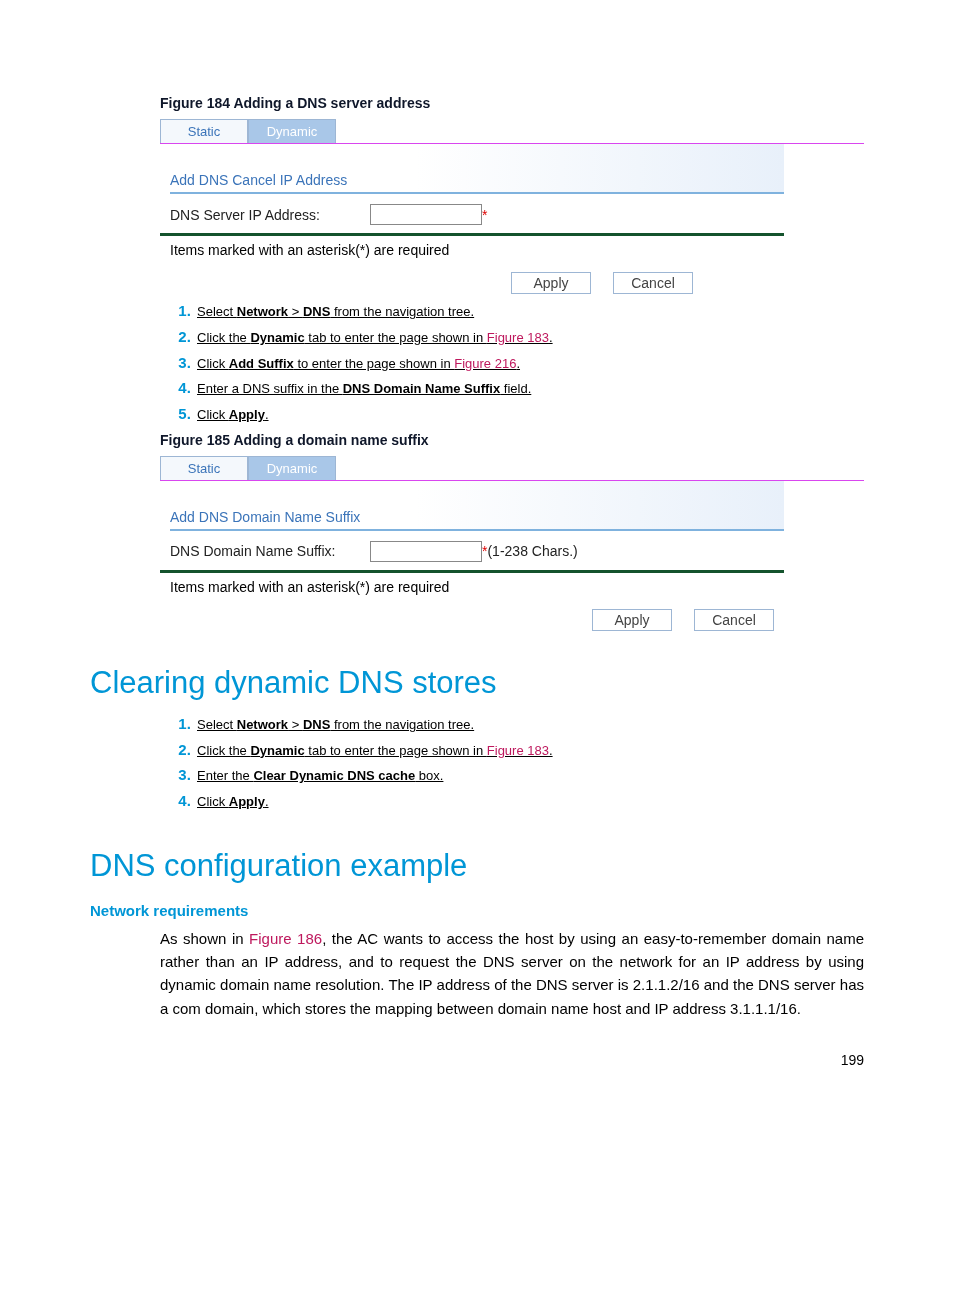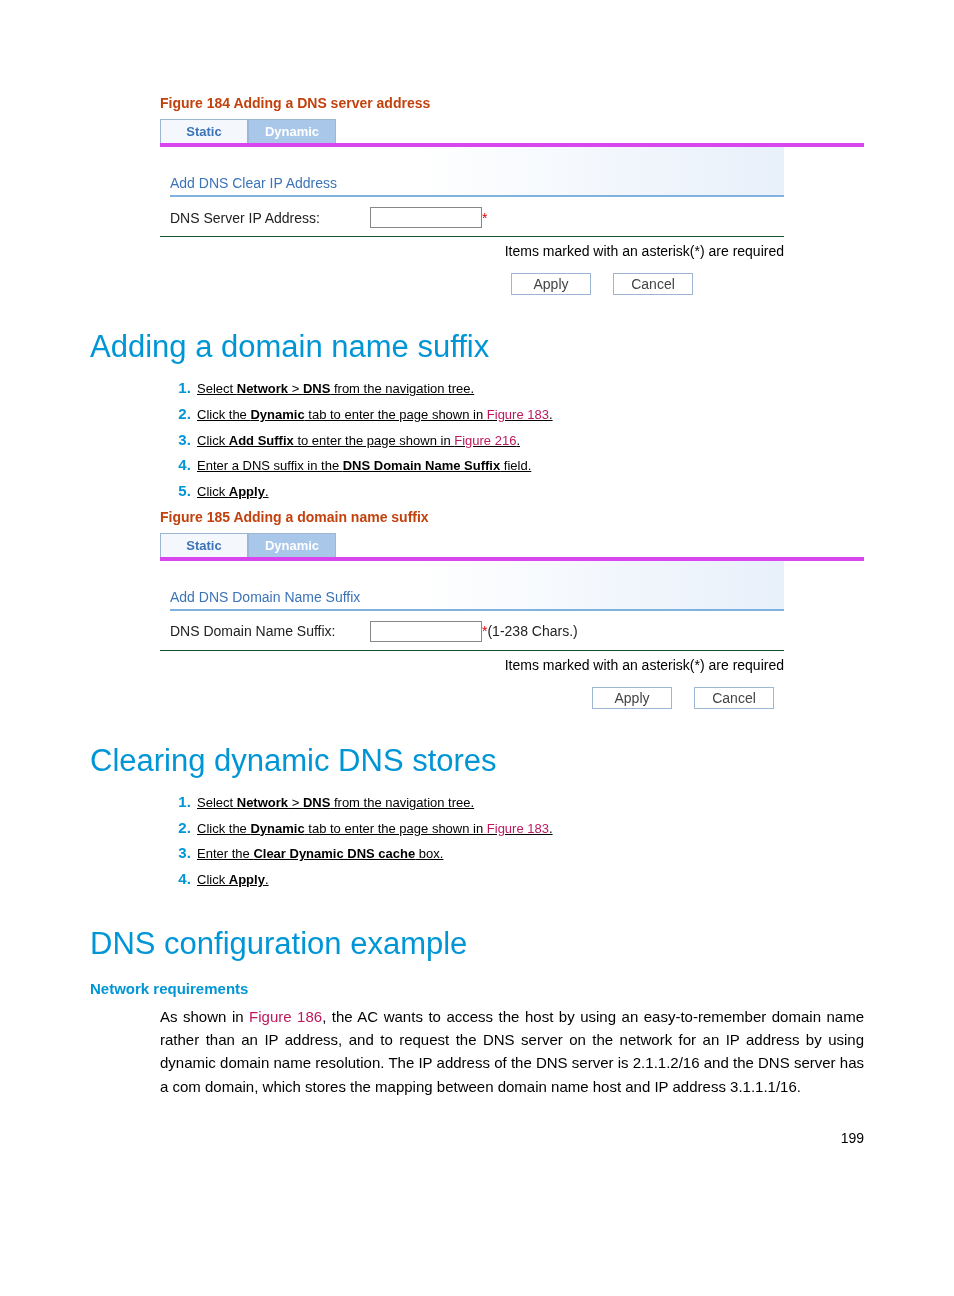--- a/index.html
+++ b/index.html
@@ -8,33 +8,32 @@
     font-family: Arial, Helvetica, sans-serif;
     background: #fff;
     color: #000;
     width: 954px;
   }
   .page {
     padding: 90px 90px 40px 90px;
     position: relative;
   }
   .figure-caption {
-    color: #c2410c;
+    color: #0f172a;
     font-weight: bold;
     font-size: 14px;
     margin: 5px 0 8px 70px;
   }
   .panel {
     margin: 0 0 0 70px;
     border: 0;
   }
   .tabs {
     display: flex;
-    border-bottom: 4px solid #d946ef;
-    font-weight: bold;
+    border-bottom: 1px solid #d946ef;
   }
   .tab {
     border: 1px solid #9db6d4;
     border-bottom: none;
     background: #f4f8fc;
     color: #3b74b9;
     font-size: 13px;
     padding: 4px 0;
     width: 86px;
     text-align: center;
@@ -70,24 +69,23 @@
     width: 110px;
     background: #fff;
   }
   .asterisk {
     color: #d00;
     margin-left: 0;
   }
   .info-row {
     font-size: 14px;
     padding: 6px 0 0 10px;
-    border-top: 1px solid #14532d;
+    border-top: 3px solid #14532d;
     margin-top: 8px;
     width: 614px;
-    text-align: right;
   }
   .btn-row {
     width: 614px;
     display: flex;
     justify-content: center;
     gap: 18px;
     margin: 14px 0 0 0;
   }
   .btn-row-right {
     width: 614px;
@@ -151,34 +149,33 @@
 <body>
 
 <div class="page">
 
   <div class="figure-caption">Figure 184 Adding a DNS server address</div>
   <div class="panel">
     <div class="tabs">
       <div class="tab">Static</div>
       <div class="tab active">Dynamic</div>
     </div>
-    <div class="section-header">Add DNS Clear IP Address</div>
+    <div class="section-header">Add DNS Cancel IP Address</div>
     <div class="form-row">
       <span class="label-col">DNS Server IP Address:</span>
       <span class="input-box"></span>
       <span class="asterisk">*</span>
     </div>
     <div class="info-row">Items marked with an asterisk(*) are required</div>
     <div class="btn-row" style="justify-content:center; gap:22px; padding-left:180px; width:auto;">
       <span class="btn">Apply</span>
       <span class="btn">Cancel</span>
     </div>
   </div>
 
-  <h1>Adding a domain name suffix</h1>
   <ol>
     <li><span>Select </span><span class="bold">Network</span><span> &gt; </span><span class="bold">DNS</span><span> from the navigation tree.</span></li>
     <li><span>Click the </span><span class="bold">Dynamic</span><span> tab to enter the page shown in </span><span class="link">Figure 183</span><span>.</span></li>
     <li><span>Click </span><span class="bold">Add Suffix</span><span> to enter the page shown in </span><span class="link">Figure 216</span><span>.</span></li>
     <li><span>Enter a DNS suffix in the </span><span class="bold">DNS Domain Name Suffix</span><span> field.</span></li>
     <li><span>Click </span><span class="bold">Apply</span><span>.</span></li>
   </ol>
 
   <div class="figure-caption">Figure 185 Adding a domain name suffix</div>
   <div class="panel">

